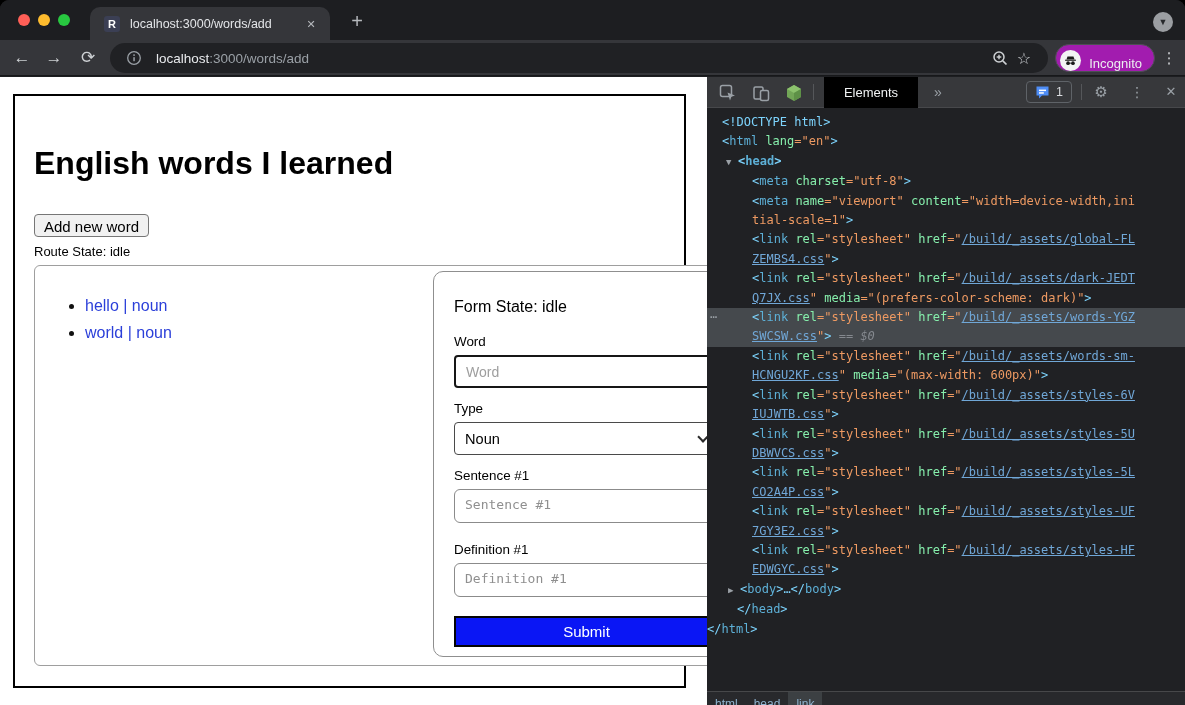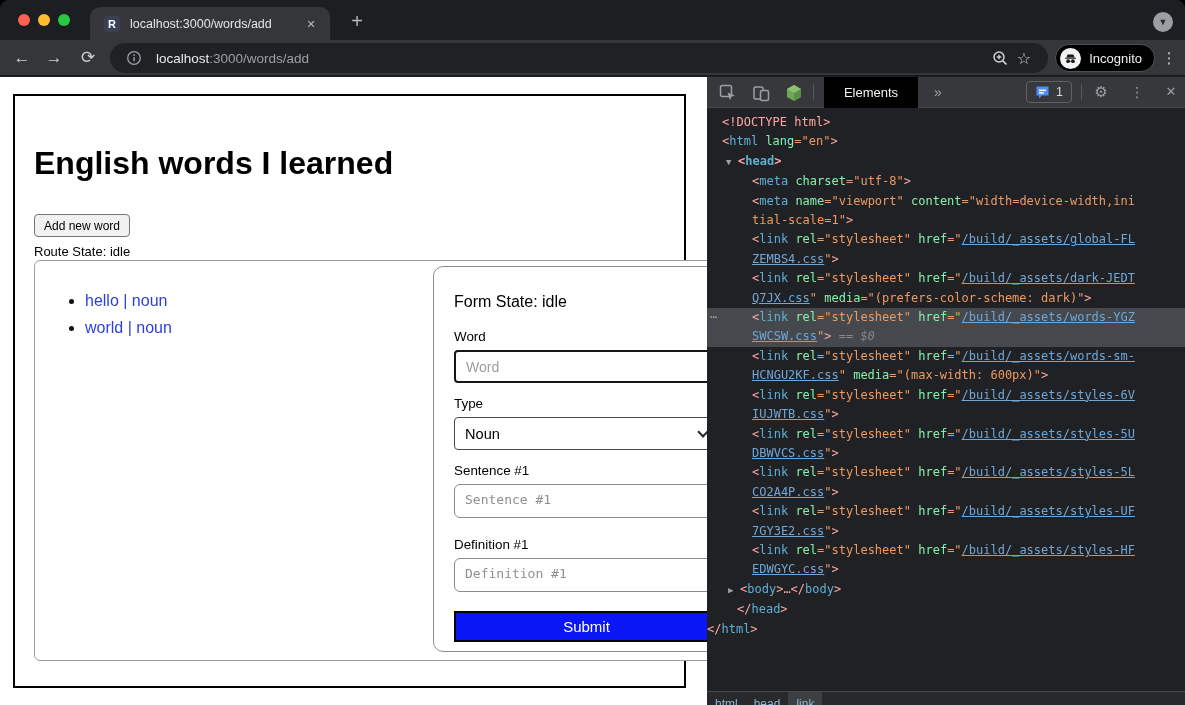--- a/index.html
+++ b/index.html
@@ -21,37 +21,37 @@
 
   
   .toolbar{position:absolute;left:0;top:40px;width:100%;height:36px;background:#35363a;border-bottom:1px solid #17181a;}
   .navbtn{position:absolute;top:6px;width:24px;height:24px;color:#ced1d4;font-size:17px;line-height:24px;text-align:center;}
   .omnibox{position:absolute;left:110px;top:3px;width:938px;height:30px;background:#202124;border-radius:15px;display:flex;align-items:center;padding:0 12px;}
   .omni-url{font-size:13.5px;margin-left:10px;white-space:nowrap;flex:1;}
   .omni-host{color:#e8eaed;}
   .omni-path{color:#9aa0a6;}
   .omni-ic{flex:0 0 auto;display:flex;align-items:center;justify-content:center;width:24px;height:24px;}
   .star{color:#ced1d4;font-size:16px;}
-  .incog{position:absolute;right:30px;top:4px;height:28px;background:#000000;border:1px solid #4c5054;border-radius:14px;display:flex;align-items:center;padding:0 12px 0 4px;}
+  .incog{position:absolute;right:30px;top:4px;height:28px;background:#a21caf;border:1px solid #4c5054;border-radius:14px;display:flex;align-items:flex-end;padding:0 12px 0 4px;}
   .incog-circle{width:21px;height:21px;border-radius:50%;background:#f2f3f4;display:flex;align-items:center;justify-content:center;}
   .incog-label{color:#eceef0;font-size:13px;margin-left:8px;}
   .menu-dots{position:absolute;right:6px;top:7px;width:20px;height:22px;color:#ced1d4;font-size:15px;line-height:22px;text-align:center;}
 
   
   .main{position:absolute;left:0;top:77px;width:100%;height:628px;display:flex;}
   .page-area{position:relative;width:707px;height:100%;background:#fff;overflow:hidden;}
   .devtools{position:relative;width:478px;height:100%;background:#202124;font-family:"DejaVu Sans Mono",monospace;}
 
   
   .content-box{position:absolute;left:13px;top:17px;width:673px;height:594px;border:2px solid #000;background:#fff;padding:0 19px;}
   .content-box h1{margin:49px 0 0;font-size:32px;line-height:36px;color:#000;font-weight:bold;}
   .addbtn-row{margin-top:33px;}
-  .addbtn{font-family:"Liberation Sans",sans-serif;font-size:12px;color:#000;background:#f1f1f1;border:1px solid #767676;border-radius:4px;padding:3px 9px;height:23px;}
+  .addbtn{font-family:"Liberation Sans",sans-serif;font-size:15px;color:#000;background:#f1f1f1;border:1px solid #767676;border-radius:4px;padding:3px 9px;height:23px;}
   .route-state{font-size:13px;color:#000;margin-top:6px;line-height:17px;}
-  .inner-box{position:relative;width:716px;height:401px;border:1px solid #9e9e9e;border-radius:6px;background:#fff;}
+  .inner-box{position:relative;margin-top:5px;width:716px;height:401px;border:1px solid #9e9e9e;border-radius:6px;background:#fff;}
   .word-list{margin:31px 0 0 10px;padding-left:40px;}
   .word-list li{font-size:16px;margin-bottom:9px;color:#111;}
   .word-list a{color:#2b3fd9;text-decoration:none;}
   .form-card{position:absolute;top:5px;right:9px;width:307px;height:386px;border:1px solid #8f8f8f;border-radius:10px;background:#fff;padding:20px;}
   .form-state{font-size:16px;color:#000;margin:6px 0 18px;line-height:18px;}
   .flabel{display:block;font-size:13.4px;color:#000;margin-bottom:6px;}
   .word-input{display:block;width:100%;height:33px;border:2px solid #161616;border-radius:4px;padding:0 10px;font-family:"Liberation Sans",sans-serif;font-size:14px;margin-bottom:13px;outline:none;}
   .word-input::placeholder{color:#9e9e9e;}
   .type-wrap{position:relative;margin-bottom:13px;}
   .type-select{display:block;width:100%;height:33px;border:1px solid #4a4a4a;border-radius:4px;background:#fff;font-family:"Liberation Sans",sans-serif;font-size:14.6px;color:#000;padding:0 26px 0 10px;appearance:none;-webkit-appearance:none;}
@@ -70,21 +70,21 @@
   .dt-issues .cnt{color:#dadce0;font-size:12.5px;margin-left:6px;}
   .dt-gear{position:absolute;left:384px;top:0;width:20px;color:#9aa0a6;font-size:15px;line-height:30px;text-align:center;}
   .dt-menu{position:absolute;left:420px;top:0;width:20px;color:#9aa0a6;font-size:14px;line-height:30px;text-align:center;}
   .dt-close{position:absolute;left:454px;top:0;width:20px;color:#9aa0a6;font-size:13px;line-height:30px;text-align:center;}
 
   .dt-code{position:absolute;left:0;top:31px;width:478px;height:583px;overflow:hidden;padding-top:5px;font-size:12px;line-height:19.4px;color:#c0c5ca;}
   .dt-line{position:relative;white-space:pre;}
   .dt-line.sel{background:#45494d;}
   .dt-dots{position:absolute;left:3px;top:0;color:#9aa0a6;letter-spacing:-1px;}
   .dt-arrow{color:#9aa0a6;font-size:9px;display:inline-block;width:12px;}
-  .cp{color:#fca5a5;margin-top:9px;} .ct{color:#5db0d7;} .ca{color:#86efac;} .cv{color:#ee9a62;}
+  .cp{color:#7dd3fc;margin-top:9px;} .ct{color:#5db0d7;} .ca{color:#86efac;} .cv{color:#ee9a62;}
   .cl{color:#70a7d7;text-decoration:underline;} .cn{color:#85898f;font-style:italic;}
 
   .dt-bottom{position:absolute;left:0;bottom:0;width:100%;height:14px;background:#28292c;border-top:1px solid #47484a;overflow:hidden;font-family:"Liberation Sans",sans-serif;}
   .crumb{display:inline-block;color:#8fb3cf;font-size:12px;padding:5px 8px 6px;line-height:14px;}
   .crumb.active{background:#3c4043;}
 </style>
 </head>
 <body>
 
 <div class="win">

